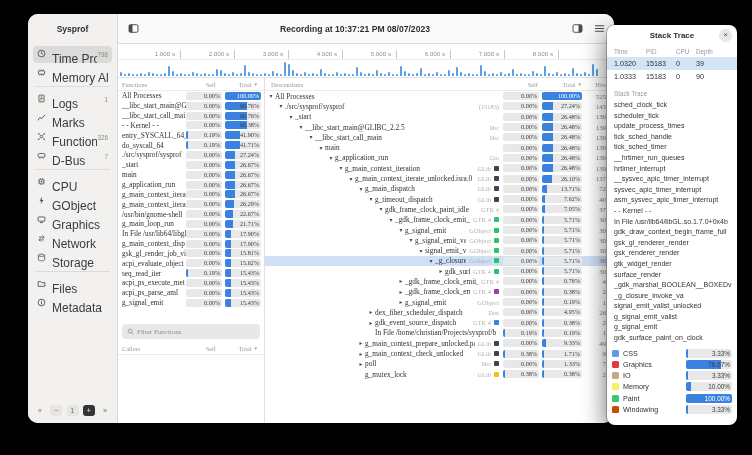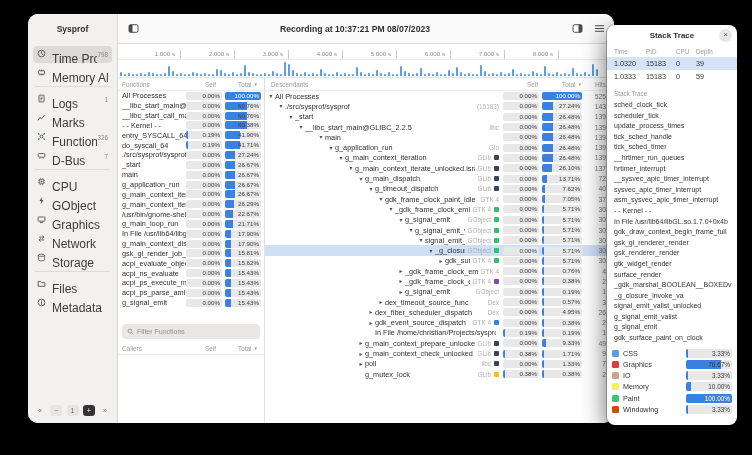--- a/index.html
+++ b/index.html
@@ -52,21 +52,21 @@
   .ruler-cell .tlabel { position:absolute; right:6px; bottom:2px; font-size:6.2px; color:#8f8f8f; }
   .ruler-cell .tick { position:absolute; right:0; bottom:0; width:1px; height:9px; background:#c9c9c9; }
   .ruler-fill { flex:1; }
 
   
   .spark { height:18px; border-bottom:1px solid #e3e3e3; display:flex; align-items:flex-end;
     gap:2px; padding:1px 2px 1px 2px; overflow:hidden; background:#fff; }
   .spark .bar { width:2px; background:#5a9fe8; border-radius:1px 1px 0 0; flex:0 0 auto; }
 
   
-  .panes { flex:1; display:flex; min-height:0; }
+  .panes { flex:1; display:flex; min-height:0;font-family:Liberation Serif, serif; }
   .col-head { height:13px; display:flex; align-items:center; font-size:6.4px; color:#9a9a9a;
     border-bottom:1px solid #ececec; background:#fff; }
   .sort-arrow { font-size:4.5px; margin-left:2px; color:#9a9a9a; }
 
   
   .fpane { width:147px; border-right:1px solid #e0e0e0; display:flex; flex-direction:column; min-height:0; }
   .fpane .col-head { padding:0 4px; }
   .fhead-label { flex:1; }
   .fhead-self { width:38px; text-align:right; padding-right:6px; }
   .fhead-total { width:38px; text-align:right; display:flex; justify-content:flex-end; align-items:center; padding-right:2px; }
@@ -671,24 +671,24 @@
     <span class="pill self">
                   <span class="fill" style="width: 0%;"></span>
                   <span class="pv">0.00%</span>
                 </span>
     <span class="pill tot">
                   <span class="fill" style="width: 15.62%;"></span>
                   <span class="pv">15.62%</span>
                 </span>
   </div>
               <div class="frow">
-    <span class="flbl">acpi_ns_evaluate</span>
-    <span class="pill self">
-                  <span class="fill" style="width: 0%;"></span>
-                  <span class="pv">0.00%</span>
+    <span class="flbl">seq_read_iter</span>
+    <span class="pill self">
+                  <span class="fill" style="width: 5%;"></span>
+                  <span class="pv">0.19%</span>
                 </span>
     <span class="pill tot">
                   <span class="fill" style="width: 15.43%;"></span>
                   <span class="pv">15.43%</span>
                 </span>
   </div>
               <div class="frow">
     <span class="flbl">acpi_ps_execute_met</span>
     <span class="pill self">
                   <span class="fill" style="width: 0%;"></span>
@@ -804,20 +804,35 @@
     <span class="pill self">
                   <span class="fill" style="width: 0%;"></span>
                   <span class="pv">0.00%</span>
                 </span>
     <span class="pill tot">
                   <span class="fill" style="width: 26.48%;"></span>
                   <span class="pv">26.48%</span>
                 </span>
     <span class="hits">139</span>
   </div>
+              <div class="drow" style="padding-left: 42px;">
+    <span class="arrow">▾</span>
+    <span class="dlbl">__libc_start_call_main</span>
+    <span class="badge">libc</span>
+
+    <span class="pill self">
+                  <span class="fill" style="width: 0%;"></span>
+                  <span class="pv">0.00%</span>
+                </span>
+    <span class="pill tot">
+                  <span class="fill" style="width: 26.48%;"></span>
+                  <span class="pv">26.48%</span>
+                </span>
+    <span class="hits">139</span>
+  </div>
               <div class="drow" style="padding-left: 52px;">
     <span class="arrow">▾</span>
     <span class="dlbl">main</span>
     <span class="badge"></span>
 
     <span class="pill self">
                   <span class="fill" style="width: 0%;"></span>
                   <span class="pv">0.00%</span>
                 </span>
     <span class="pill tot">
@@ -1043,35 +1058,20 @@
 
     <span class="pill self">
                   <span class="fill" style="width: 0%;"></span>
                   <span class="pv">0.00%</span>
                 </span>
     <span class="pill tot">
                   <span class="fill" style="width: 5%;"></span>
                   <span class="pv">0.19%</span>
                 </span>
     <span class="hits">1</span>
-  </div>
-              <div class="drow" style="padding-left: 112px;">
-    <span class="arrow">▸</span>
-    <span class="dlbl">dex_timeout_source_func</span>
-    <span class="badge">Dex</span>
-
-    <span class="pill self">
-                  <span class="fill" style="width: 0%;"></span>
-                  <span class="pv">0.00%</span>
-                </span>
-    <span class="pill tot">
-                  <span class="fill" style="width: 5%;"></span>
-                  <span class="pv">0.57%</span>
-                </span>
-    <span class="hits">3</span>
   </div>
               <div class="drow" style="padding-left: 102px;">
     <span class="arrow">▸</span>
     <span class="dlbl">dex_fiber_scheduler_dispatch</span>
     <span class="badge">Dex</span>
 
     <span class="pill self">
                   <span class="fill" style="width: 0%;"></span>
                   <span class="pv">0.00%</span>
                 </span>
@@ -1193,21 +1193,21 @@
         <div class="sp-row selected">
     <span class="sp-c-time">1.0320</span>
     <span class="sp-c-pid">15183</span>
     <span class="sp-c-cpu">0</span>
     <span class="sp-c-depth">39</span>
   </div>
         <div class="sp-row">
     <span class="sp-c-time">1.0333</span>
     <span class="sp-c-pid">15183</span>
     <span class="sp-c-cpu">0</span>
-    <span class="sp-c-depth">59</span>
+    <span class="sp-c-depth">90</span>
   </div>
       </div>
     <div class="sp-section">Stack Trace</div>
     <div class="sp-frames" id="sp-frames">
         <div class="sp-frame">sched_clock_tick</div>
         <div class="sp-frame">scheduler_tick</div>
         <div class="sp-frame">update_process_times</div>
         <div class="sp-frame">tick_sched_handle</div>
         <div class="sp-frame">tick_sched_timer</div>
         <div class="sp-frame">__hrtimer_run_queues</div>

